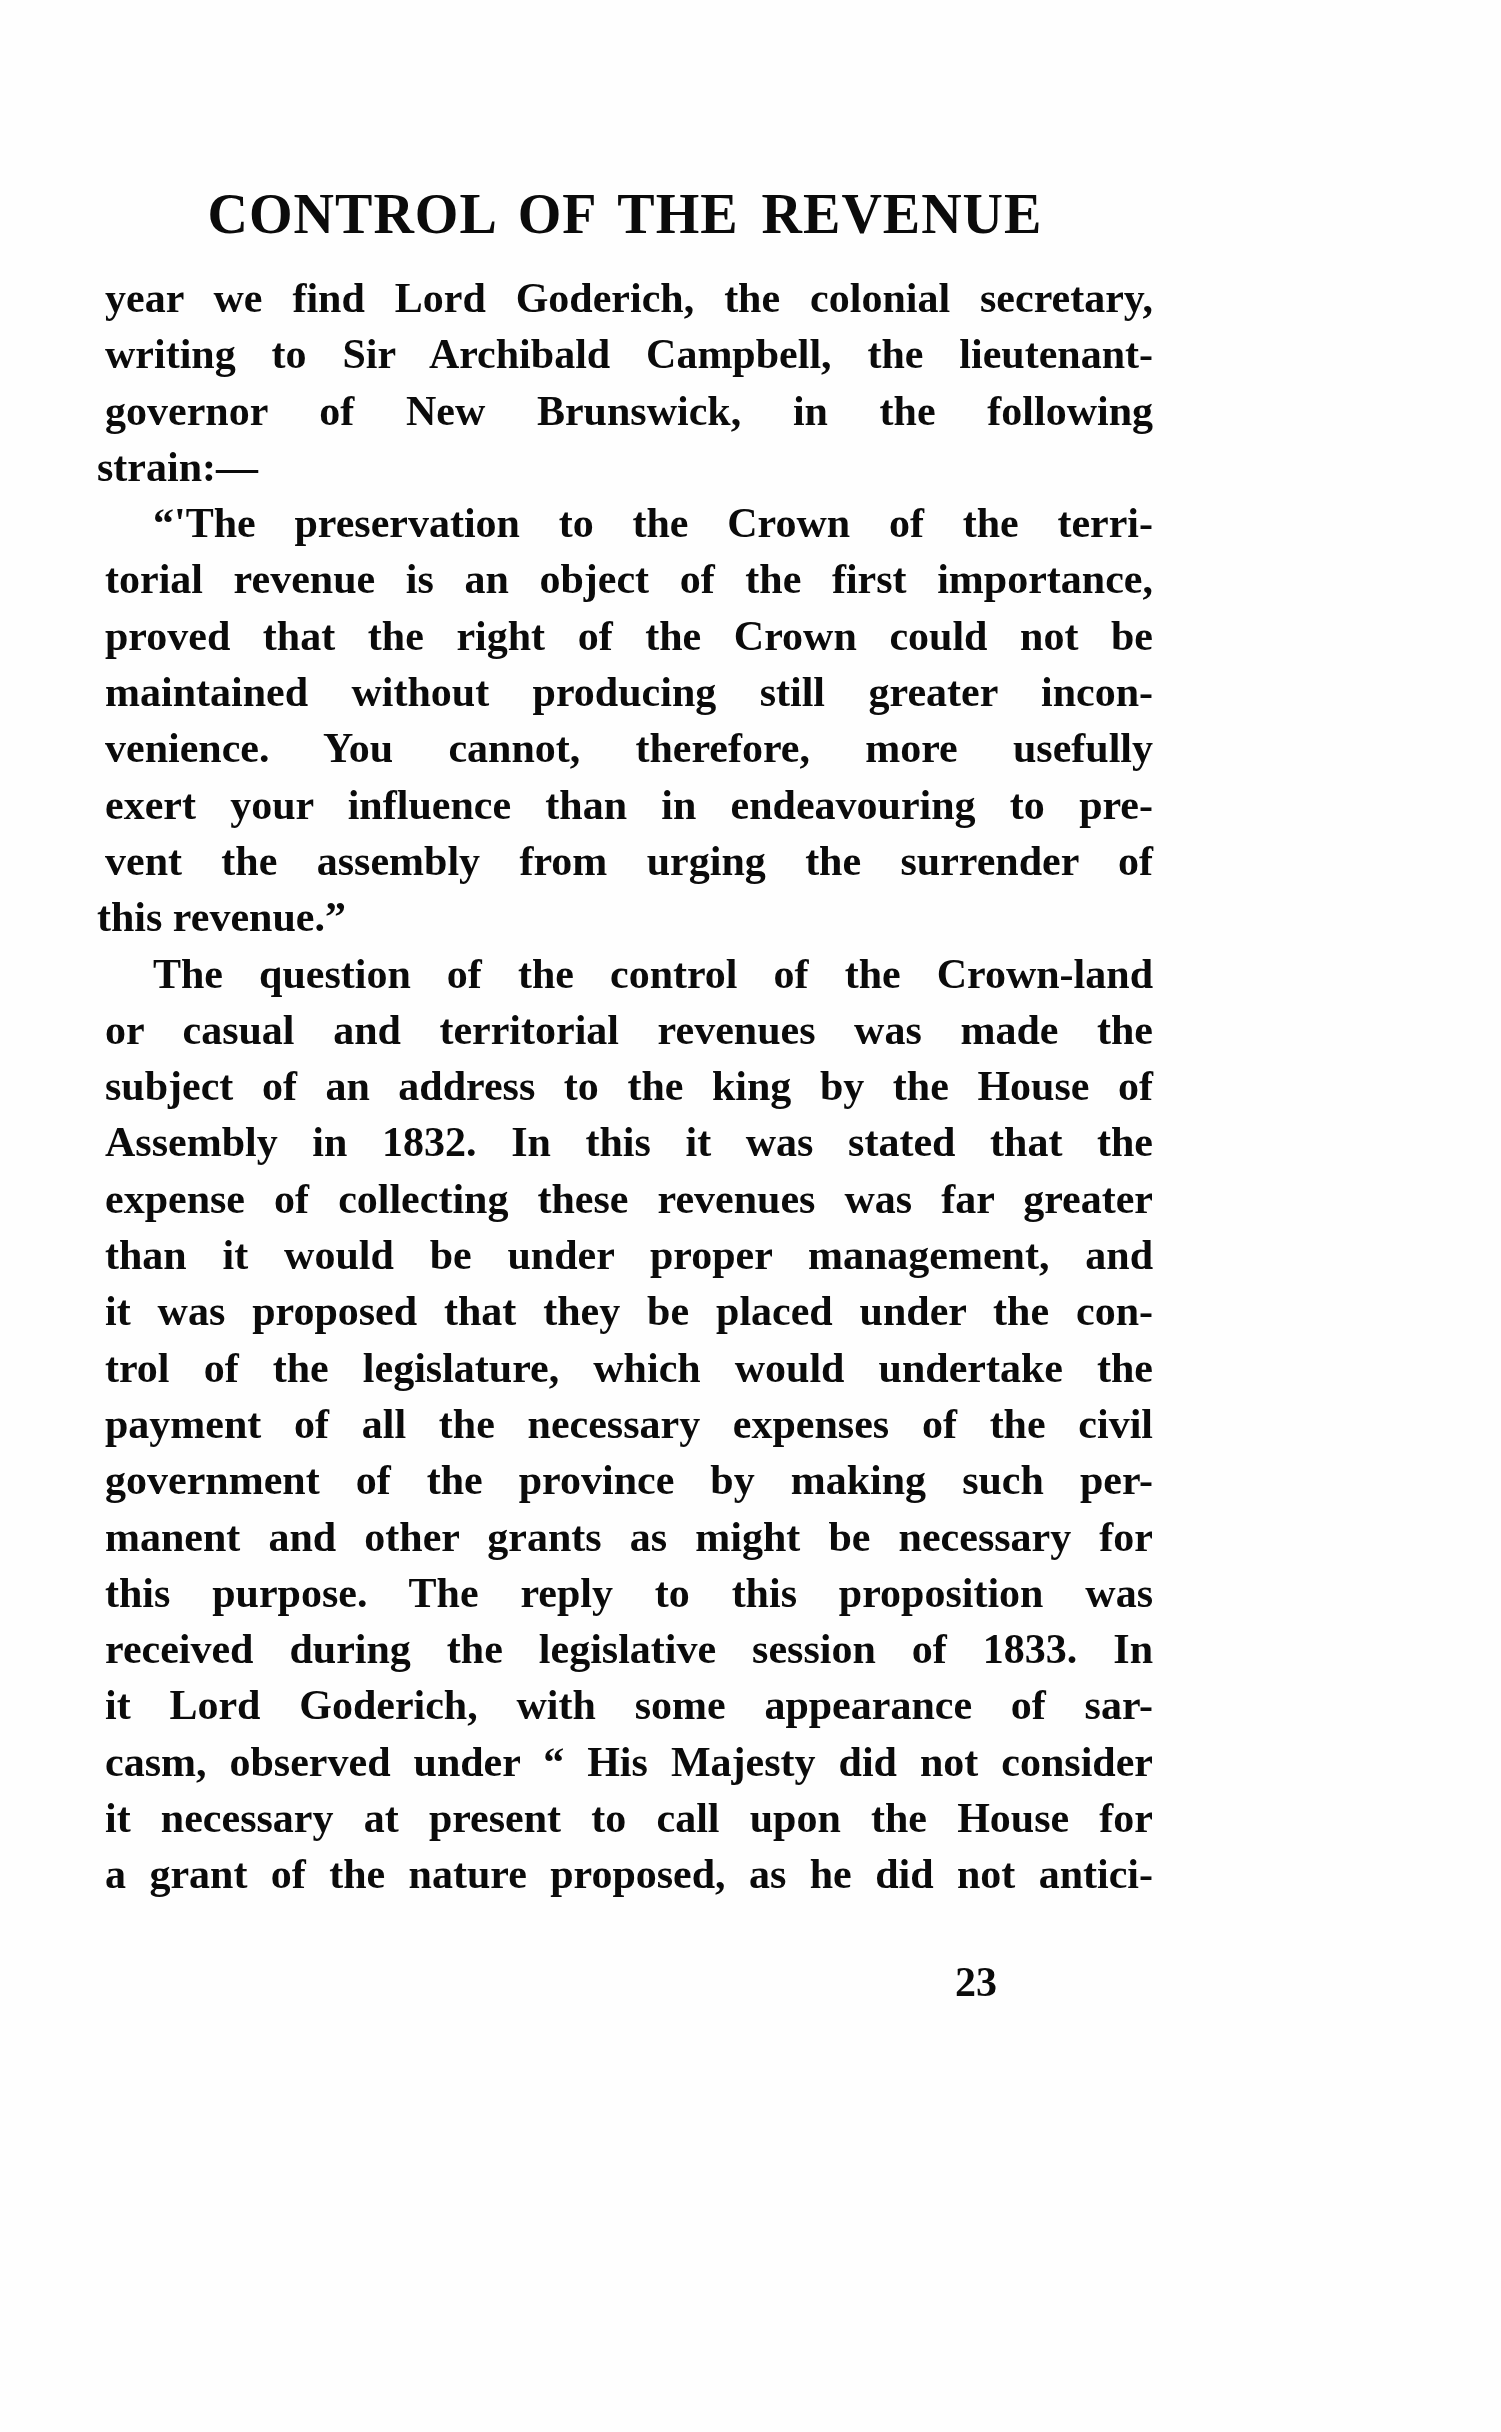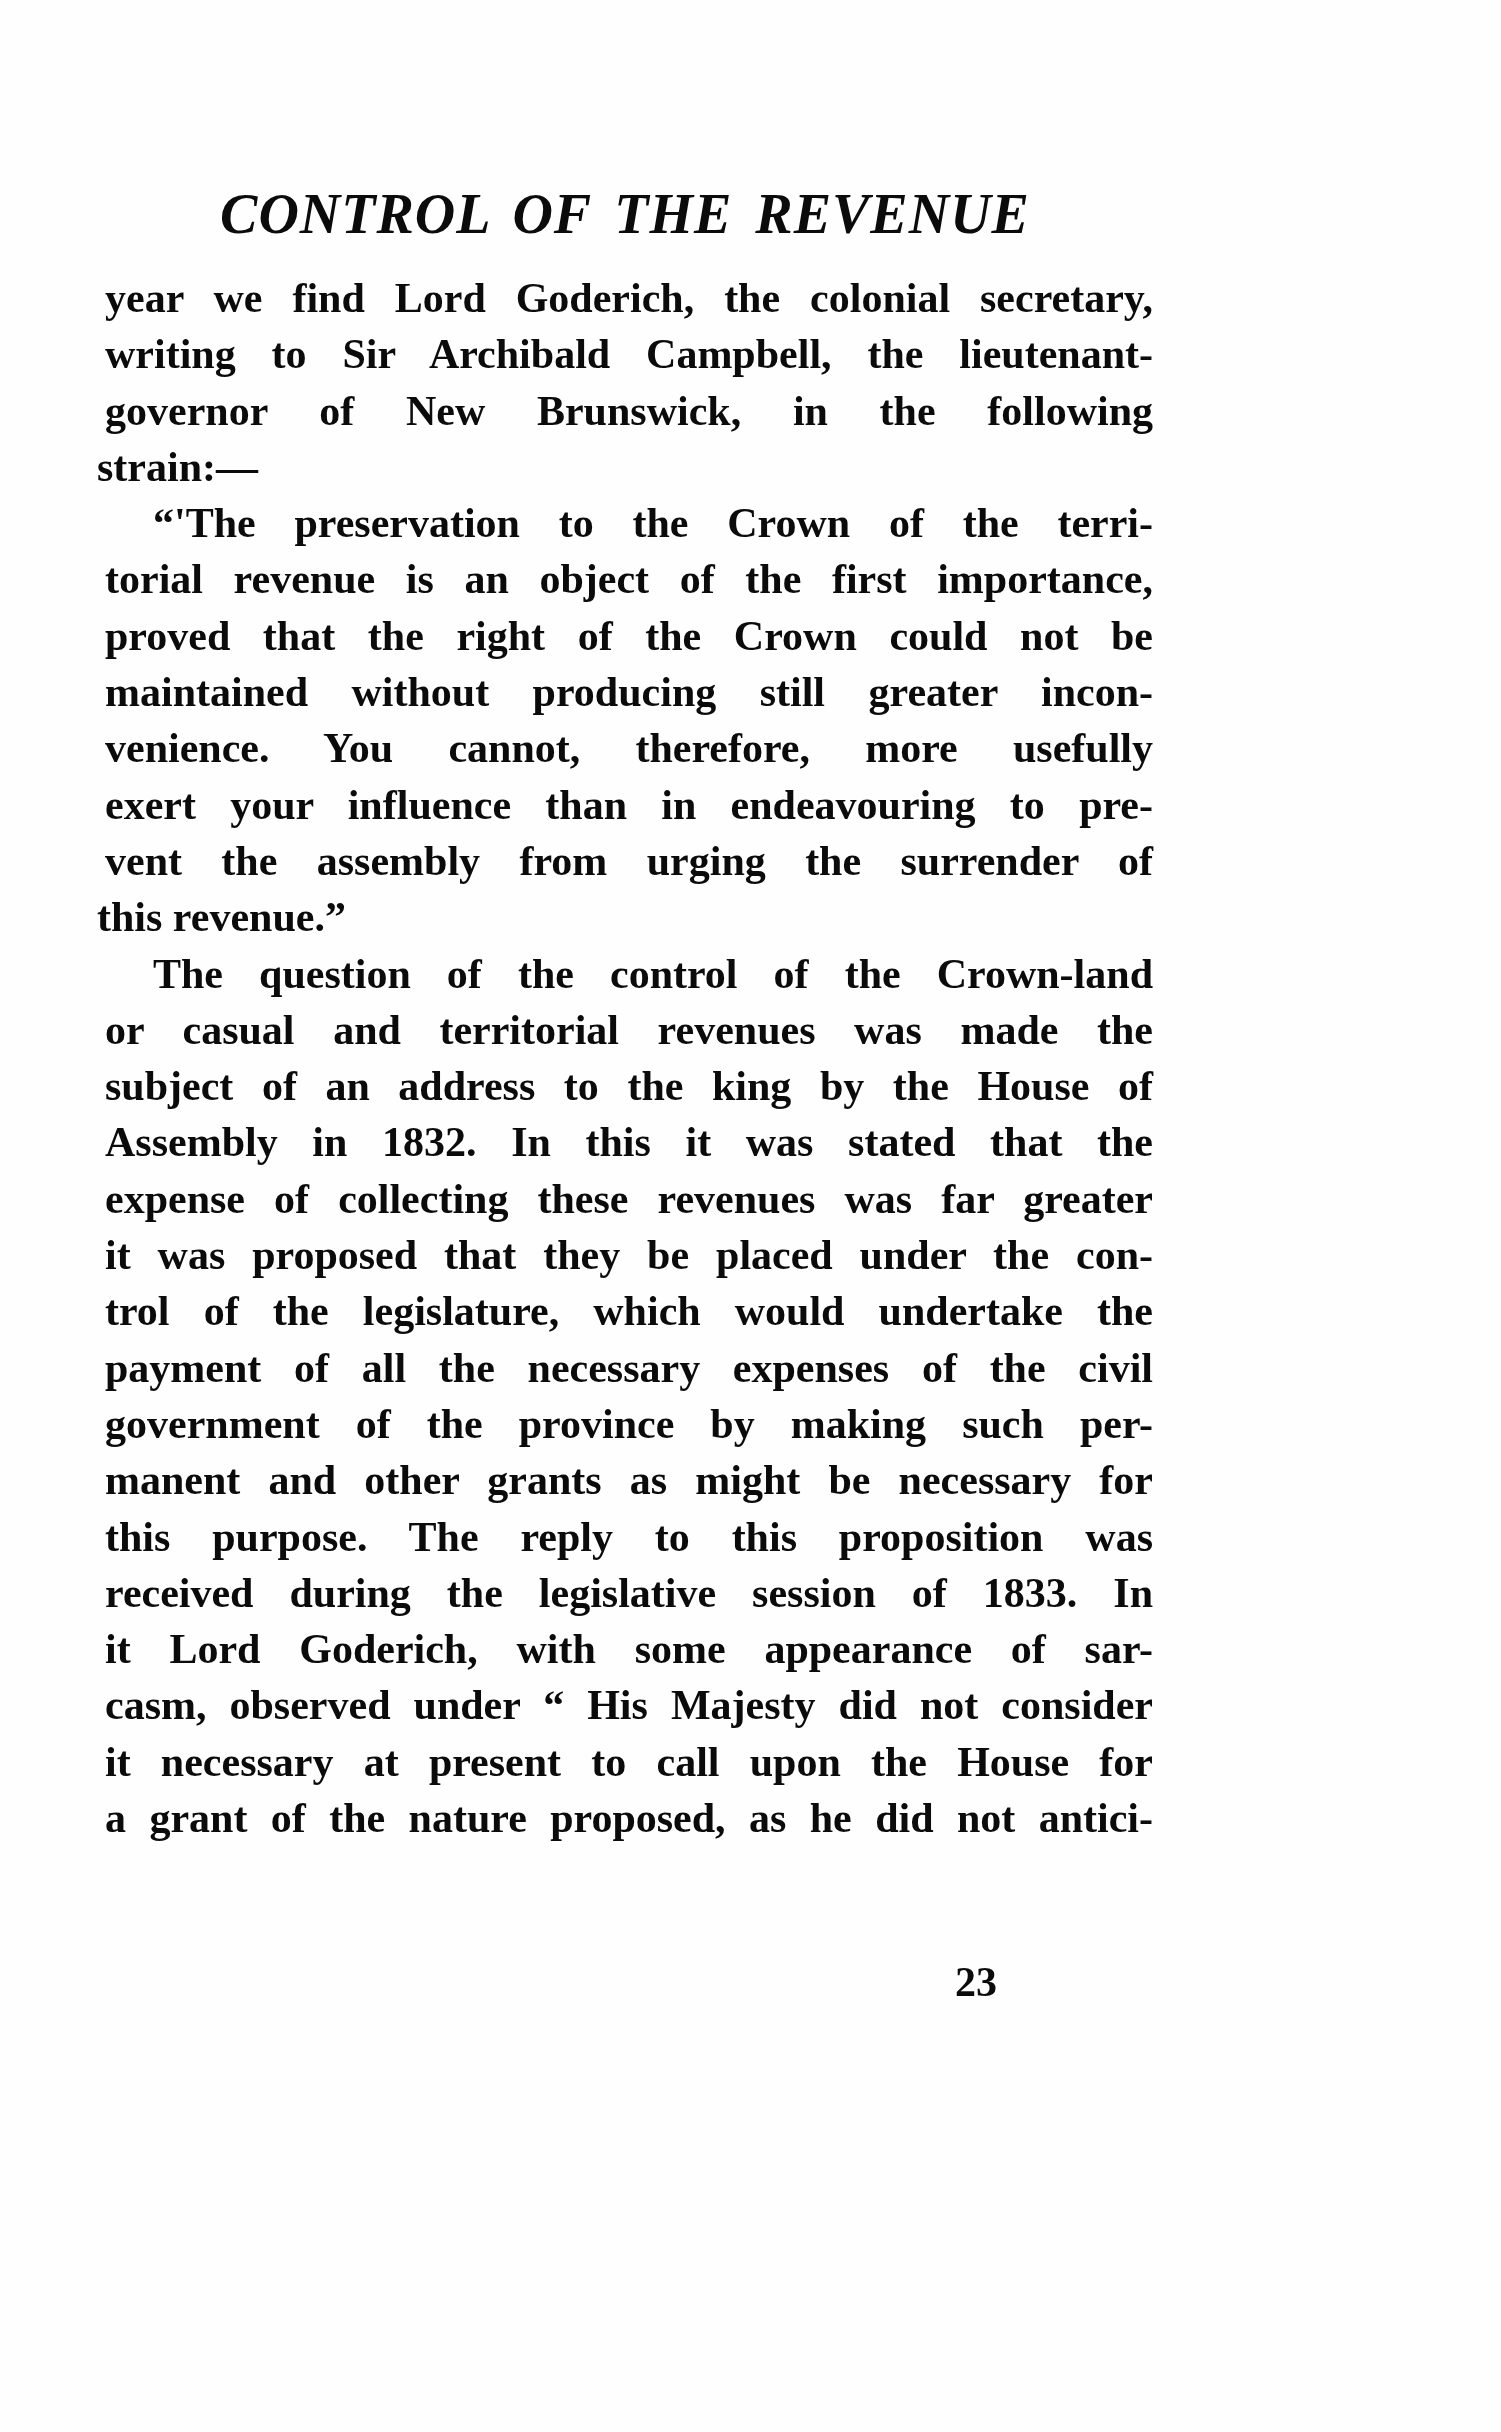--- a/index.html
+++ b/index.html
@@ -23,21 +23,20 @@
     width: 1056px;
   }
   .title {
     font-size: 56px;
     font-weight: bold;
     line-height: 56px;
     text-align: center;
     letter-spacing: 1px;
     word-spacing: 8px;
     white-space: nowrap;
-    font-style: italic;
   }
   .body-lines {
     margin-top: 28px;
   }
   .line {
     font-size: 42px;
     font-weight: bold;
     line-height: 56.3px;
     height: 56.3px;
     white-space: nowrap;
@@ -78,20 +77,21 @@
         <div class="line j">maintained without producing still greater incon-</div>
         <div class="line j">venience.  You cannot, therefore, more usefully</div>
         <div class="line j">exert your influence than in endeavouring to pre-</div>
         <div class="line j">vent the assembly from urging the surrender of</div>
         <div class="line">this revenue.”</div>
         <div class="line j ind">The question of the control of the Crown-land</div>
         <div class="line j">or casual and territorial revenues was made the</div>
         <div class="line j">subject of an address to the king by the House of</div>
         <div class="line j">Assembly in 1832.  In this it was stated that the</div>
         <div class="line j">expense of collecting these revenues was far greater</div>
+        <div class="line j">than it would be under proper management, and</div>
         <div class="line j">it was proposed that they be placed under the con-</div>
         <div class="line j">trol of the legislature, which would undertake the</div>
         <div class="line j">payment of all the necessary expenses of the civil</div>
         <div class="line j">government of the province by making such per-</div>
         <div class="line j">manent and other grants as might be necessary for</div>
         <div class="line j">this purpose.  The reply to this proposition was</div>
         <div class="line j">received during the legislative session of 1833.  In</div>
         <div class="line j">it Lord Goderich, with some appearance of sar-</div>
         <div class="line j">casm, observed under “ His Majesty did not consider</div>
         <div class="line j">it necessary at present to call upon the House for</div>

